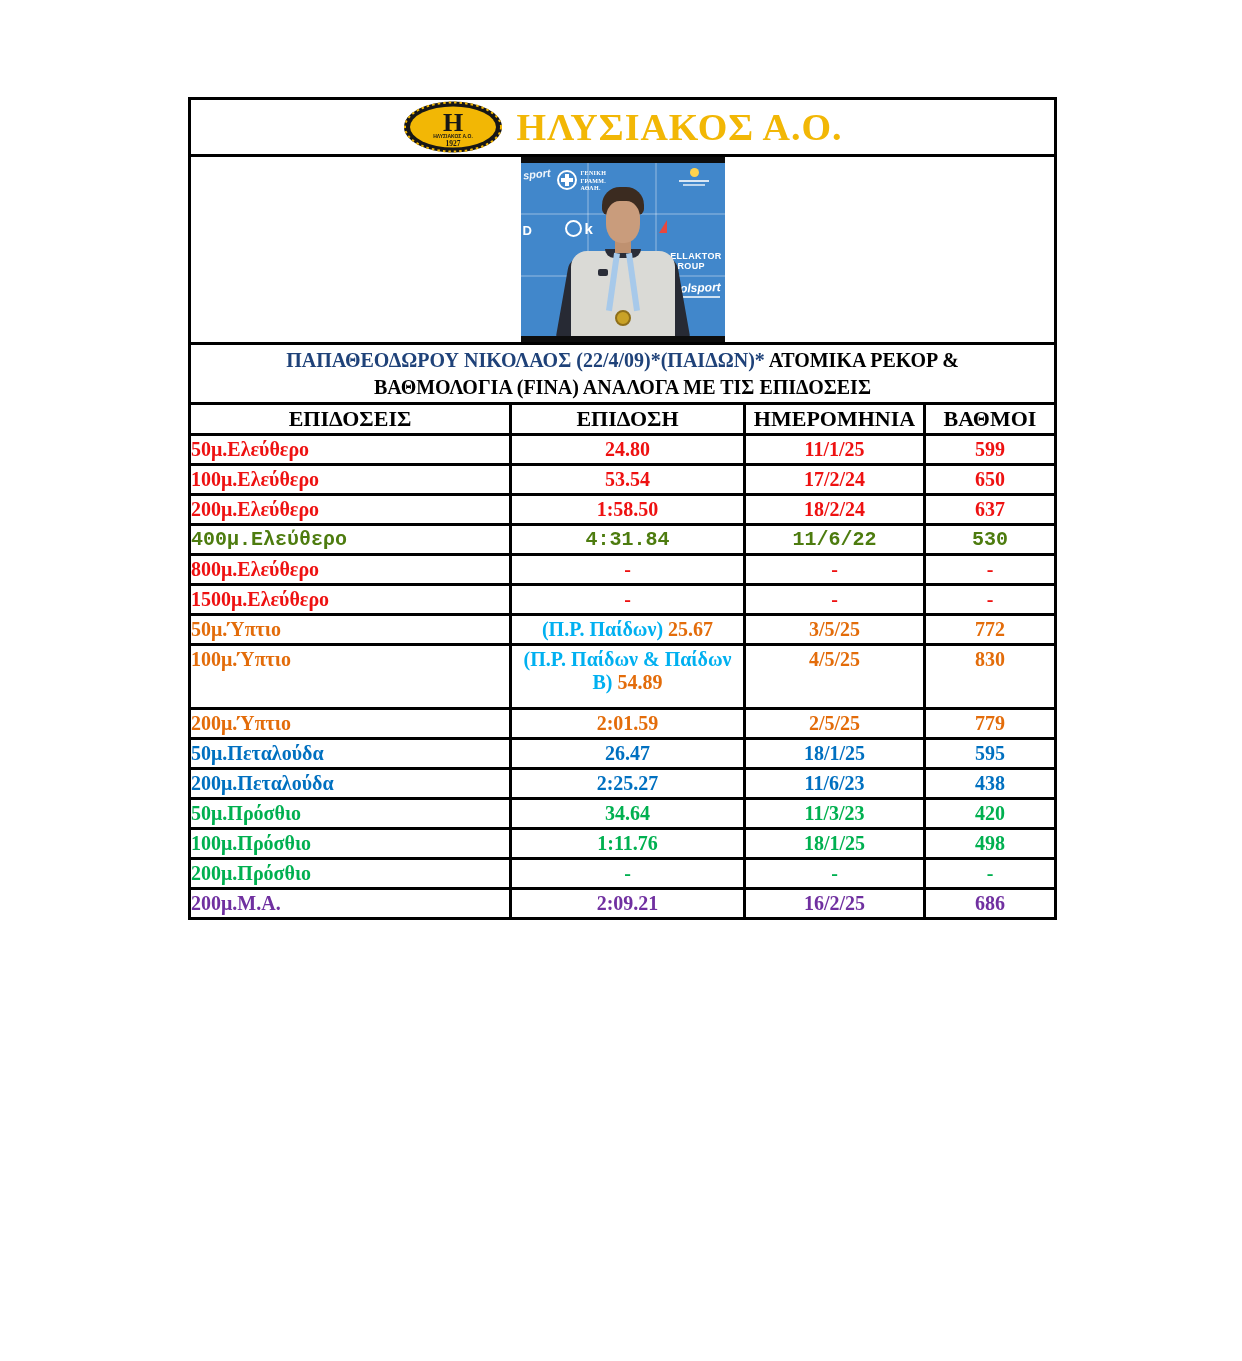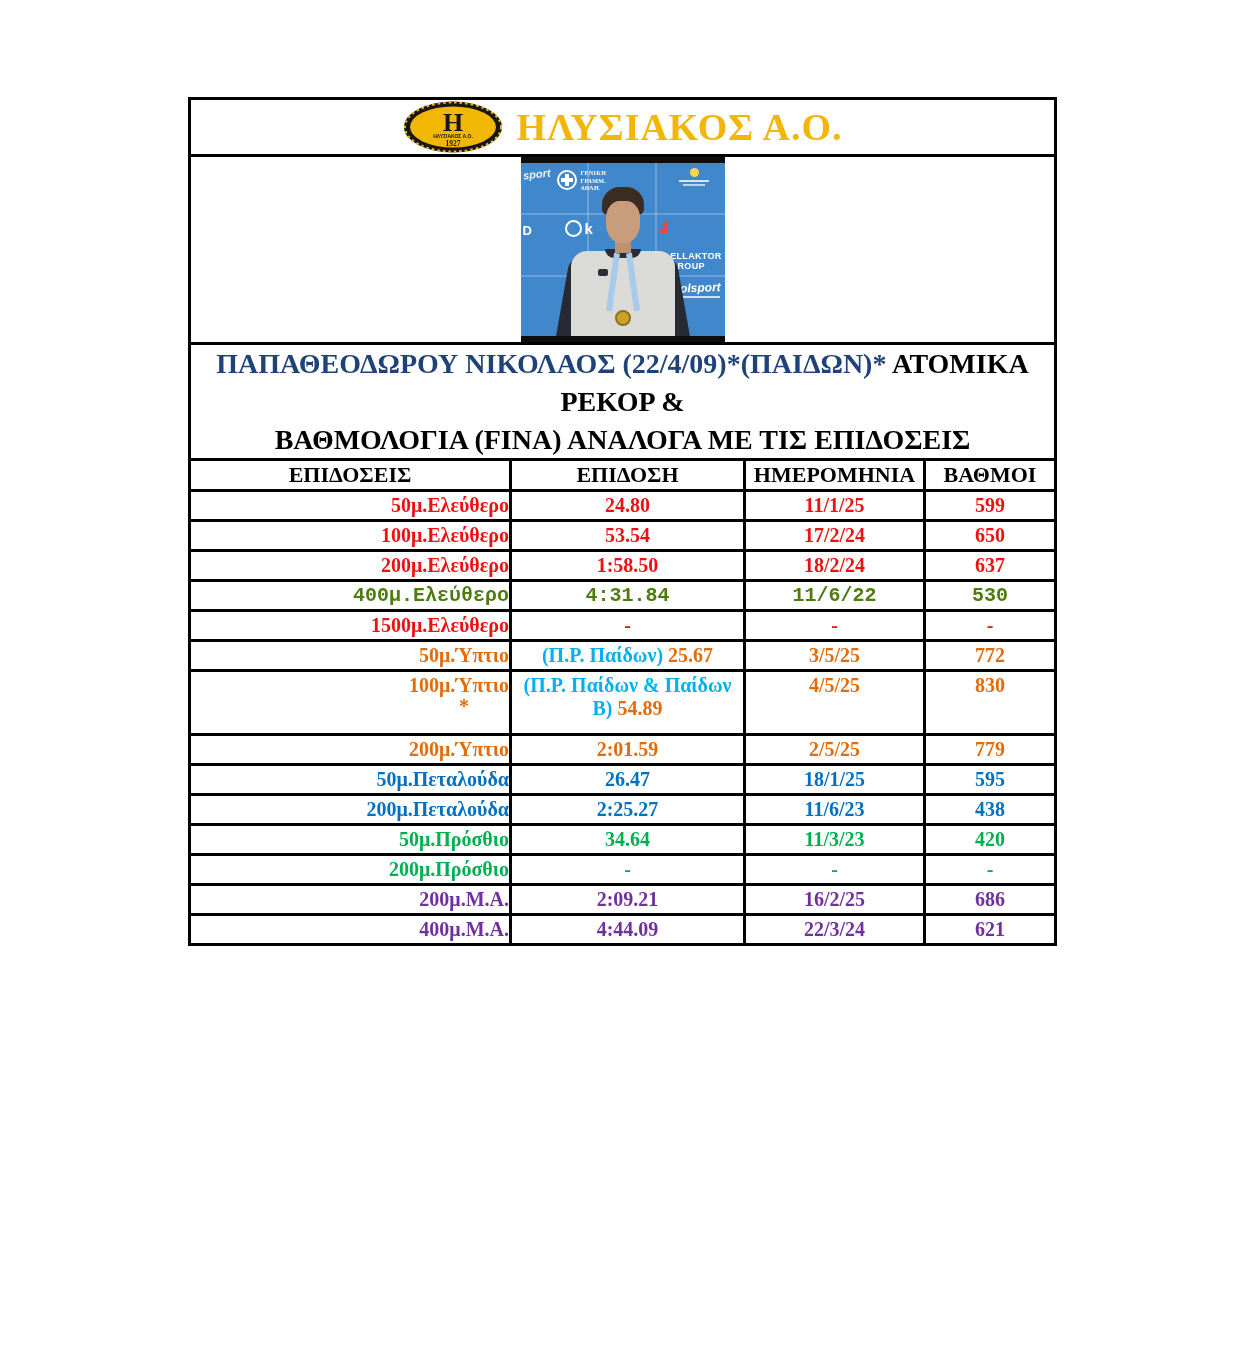--- a/index.html
+++ b/index.html
@@ -62,31 +62,31 @@
   .torso  { left:50px;  top:88px; width:104px; height:86px; background:#dadad6; border-radius:16px 16px 0 0; }
   .sleeveL{ left:42px;  top:94px; width:30px; height:82px; background:#272a34; border-radius:14px 4px 0 0; transform:rotate(10deg); }
   .sleeveR{ left:132px; top:94px; width:30px; height:82px; background:#272a34; border-radius:4px 14px 0 0; transform:rotate(-10deg); }
   .collar { left:84px;  top:86px; width:36px; height:9px;  background:#2a2d38; border-radius:0 0 12px 12px; }
   .ribbonL{ left:89px;  top:90px; width:6px;  height:58px; background:#a7c9ea; transform:rotate(8deg); }
   .ribbonR{ left:109px; top:90px; width:6px;  height:58px; background:#a7c9ea; transform:rotate(-8deg); }
   .arena  { left:77px;  top:106px; width:10px; height:7px; background:#2a2d38; border-radius:2px; }
   .medal  { left:94px;  top:147px; width:16px; height:16px; background:#c9a227; border:2px solid #8f6f1a; border-radius:50%; }
 
   
-  td.title-cell { height:60px; text-align:center; font-size:28px; line-height:1.35; padding:2px 4px; }
+  td.title-cell { height:60px; text-align:center; font-size:20px; line-height:1.35; padding:2px 4px; }
   .t-blue  { color:#1F4279; }
   .t-black { color:#000; }
 
   
   tr.head-row td { height:31px; text-align:center; font-size:22px; color:#000; vertical-align:middle; }
 
   
   tbody.rows td { height:30px; font-size:20px; vertical-align:middle; }
   tbody.rows tr.tall td { height:64px; vertical-align:top; padding-top:2px; }
-  td.c-event  { text-align:right; }
+  td.c-event  { text-align:left; }
   td.c-perf   { text-align:center; padding-right:4px; }
   td.c-date   { text-align:center; padding-right:5px; }
   td.c-points { text-align:center; }
   .star-line { line-height:.95; transform:translateX(-40px); }
 </style>
 </head>
 <body>
 
 <table class="doc">
   <colgroup>
@@ -200,26 +200,34 @@
       <tr style="color: #4d7c0f; font-family: Liberation Mono, monospace;">
         <td class="c-event">
           <div>400μ.Ελεύθερο</div>
         </td>
         <td class="c-perf"><span>4:31.84</span></td>
         <td class="c-date">11/6/22</td>
         <td class="c-points">530</td>
       </tr>
       <tr style="color: rgb(238, 17, 17);">
         <td class="c-event">
-          <div>1500μ.Ελεύθερο</div>
+          <div>800μ.Ελεύθερο</div>
         </td>
         <td class="c-perf"><span>-</span></td>
         <td class="c-date">-</td>
         <td class="c-points">-</td>
       </tr>
+      <tr style="color: rgb(238, 17, 17);">
+        <td class="c-event">
+          <div>1500μ.Ελεύθερο</div>
+        </td>
+        <td class="c-perf"><span>-</span></td>
+        <td class="c-date">-</td>
+        <td class="c-points">-</td>
+      </tr>
       <tr style="color: rgb(227, 108, 10);">
         <td class="c-event">
           <div>50μ.Ύπτιο</div>
         </td>
         <td class="c-perf"><span style="color: rgb(0, 176, 240);">(Π.Ρ. Παίδων) </span><span>25.67</span></td>
         <td class="c-date">3/5/25</td>
         <td class="c-points">772</td>
       </tr>
       <tr class="tall" style="color: rgb(227, 108, 10);">
         <td class="c-event">
@@ -257,36 +265,36 @@
       <tr style="color: rgb(0, 176, 80);">
         <td class="c-event">
           <div>50μ.Πρόσθιο</div>
         </td>
         <td class="c-perf"><span>34.64</span></td>
         <td class="c-date">11/3/23</td>
         <td class="c-points">420</td>
       </tr>
       <tr style="color: rgb(0, 176, 80);">
         <td class="c-event">
+          <div>100μ.Πρόσθιο</div>
+        </td>
+        <td class="c-perf"><span>1:11.76</span></td>
+        <td class="c-date">18/1/25</td>
+        <td class="c-points">498</td>
+      </tr>
+      <tr style="color: rgb(0, 176, 80);">
+        <td class="c-event">
           <div>200μ.Πρόσθιο</div>
         </td>
         <td class="c-perf"><span>-</span></td>
         <td class="c-date">-</td>
         <td class="c-points">-</td>
       </tr>
       <tr style="color: rgb(112, 48, 160);">
         <td class="c-event">
           <div>200μ.Μ.Α.</div>
         </td>
         <td class="c-perf"><span>2:09.21</span></td>
         <td class="c-date">16/2/25</td>
         <td class="c-points">686</td>
       </tr>
-      <tr style="color: rgb(112, 48, 160);">
-        <td class="c-event">
-          <div>400μ.Μ.Α.</div>
-        </td>
-        <td class="c-perf"><span>4:44.09</span></td>
-        <td class="c-date">22/3/24</td>
-        <td class="c-points">621</td>
-      </tr>
     </tbody>
 </table>
 
 </body></html>

